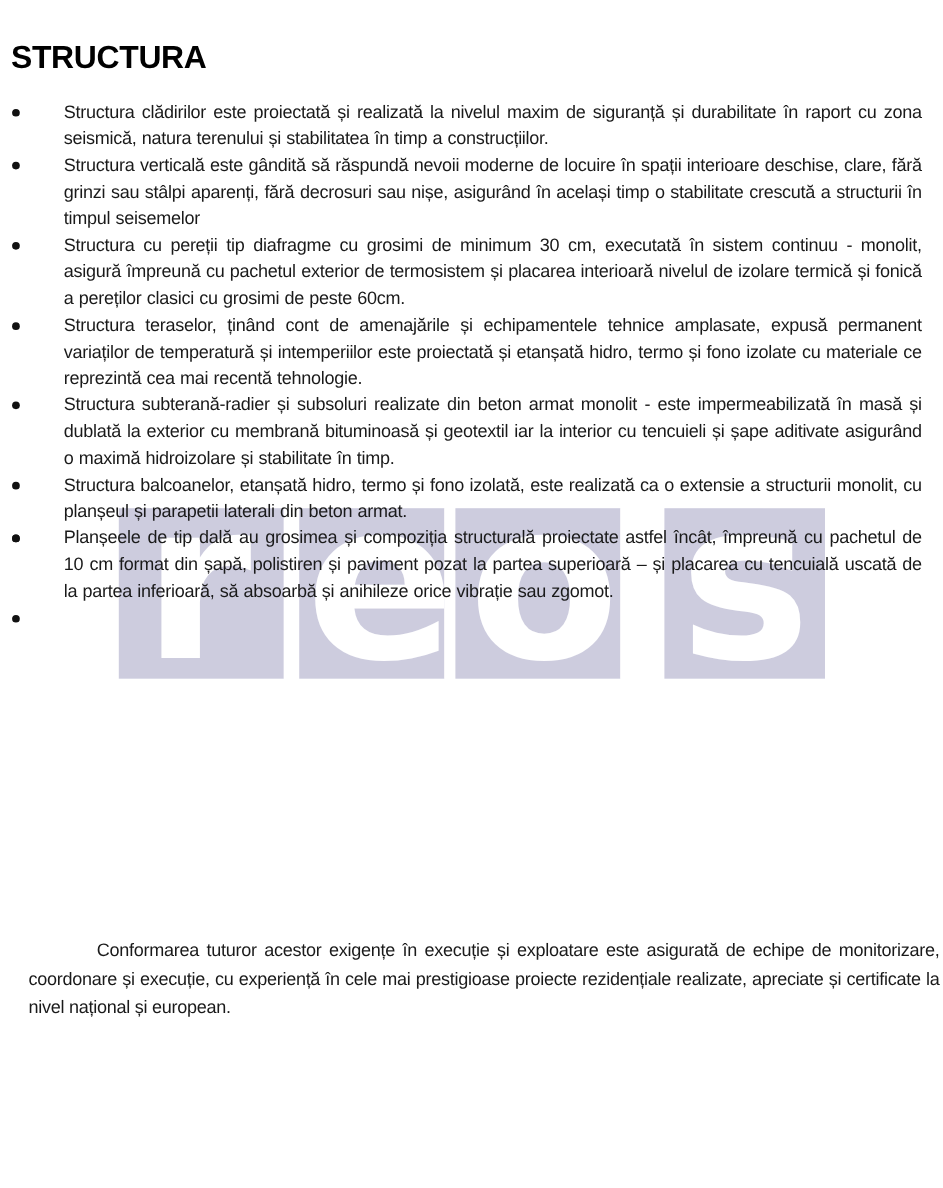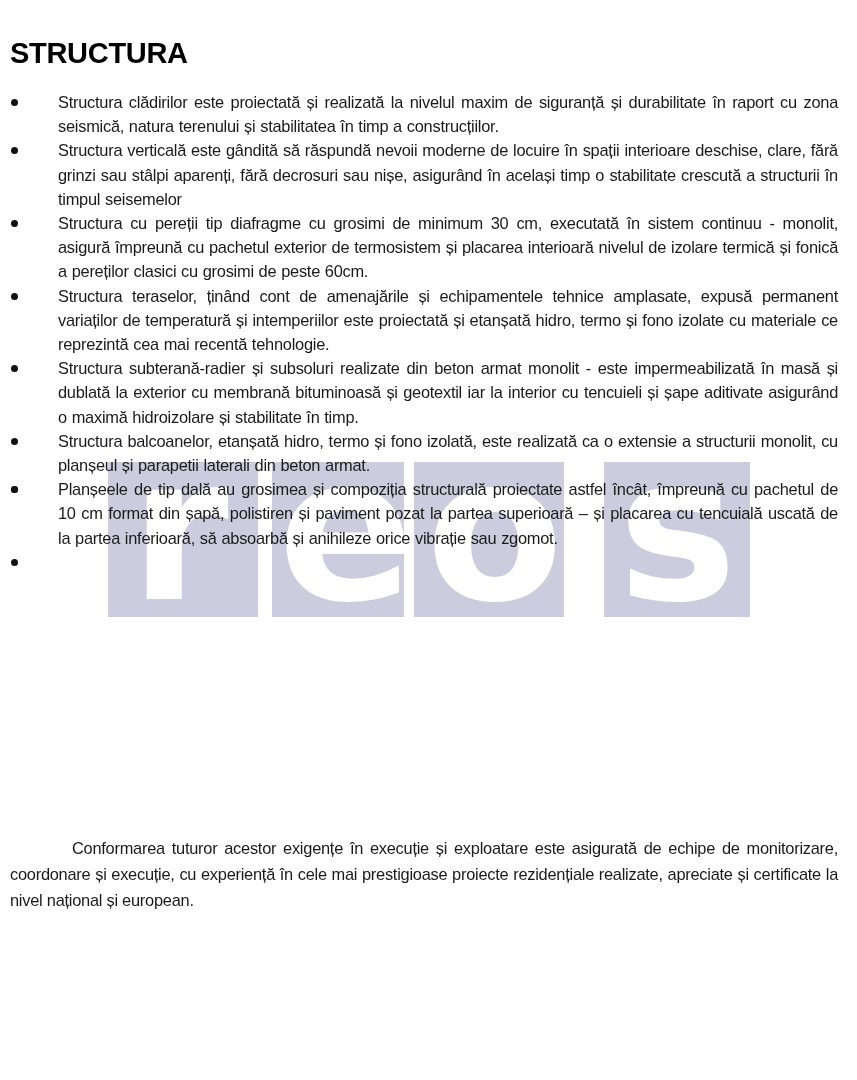--- a/index.html
+++ b/index.html
@@ -62,21 +62,21 @@
       width: 7px;
       height: 7px;
       border-radius: 50%;
       background: #111;
     }
     .closing {
       position: absolute;
       left: 10px;
       top: 835px;
       width: 828px;
-      margin: 0;
+      margin: 16px;
       font-size: 16.4px;
       line-height: 26px;
       text-align: justify;
       text-indent: 62px;
       letter-spacing: -0.25px;
       z-index: 2;
     }
     
     .watermark {
       position: absolute;

